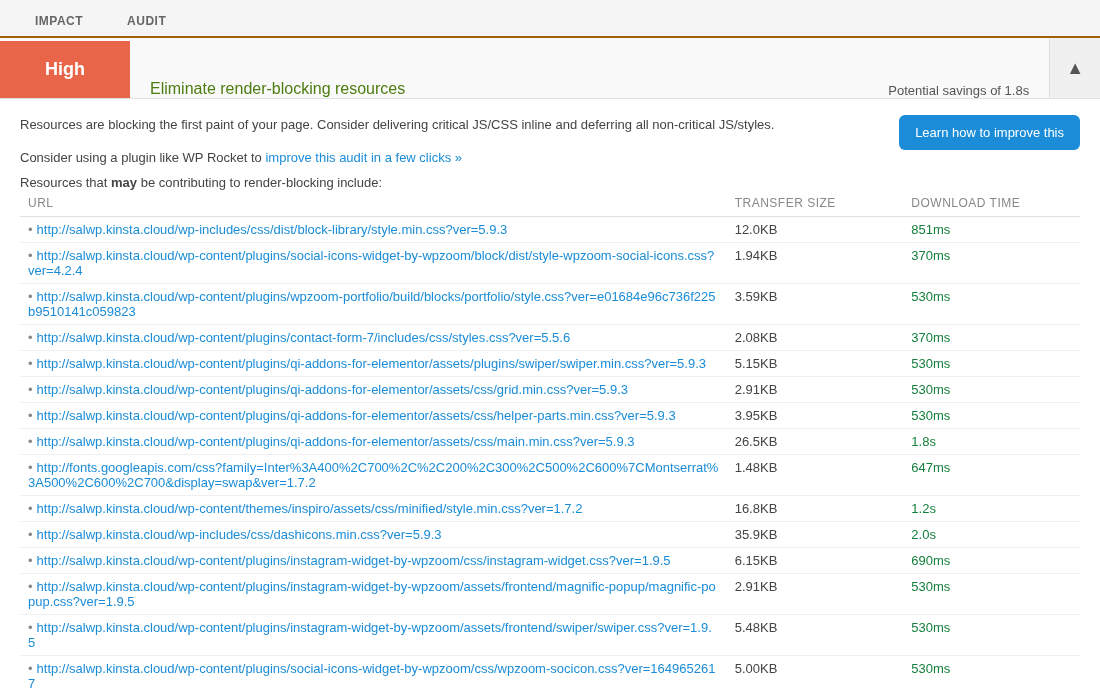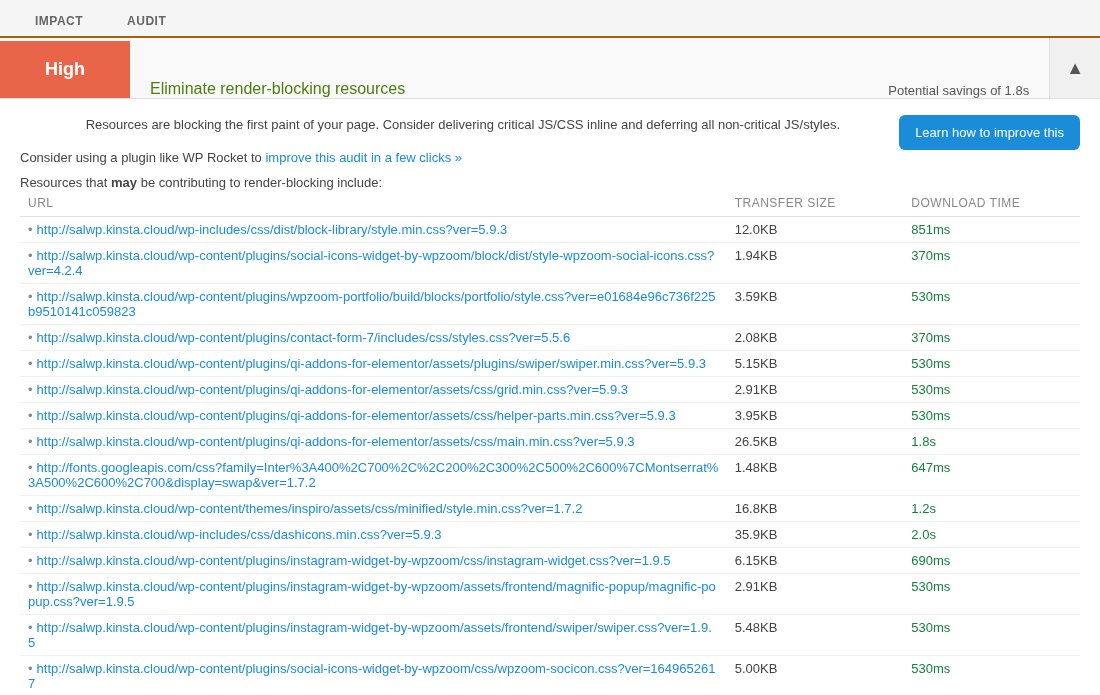--- a/index.html
+++ b/index.html
@@ -68,21 +68,20 @@
       min-height: 60px;
     }
     .content-area {
       padding: 16px 20px;
     }
     .description {
       margin-bottom: 8px;
       line-height: 1.5;
       color: #444;
       font-size: 13px;
-      text-align: right;
     }
     .description-row {
       display: flex;
       justify-content: space-between;
       align-items: flex-start;
     }
     .description-text {
       flex: 1;
       max-width: 820px;
     }

